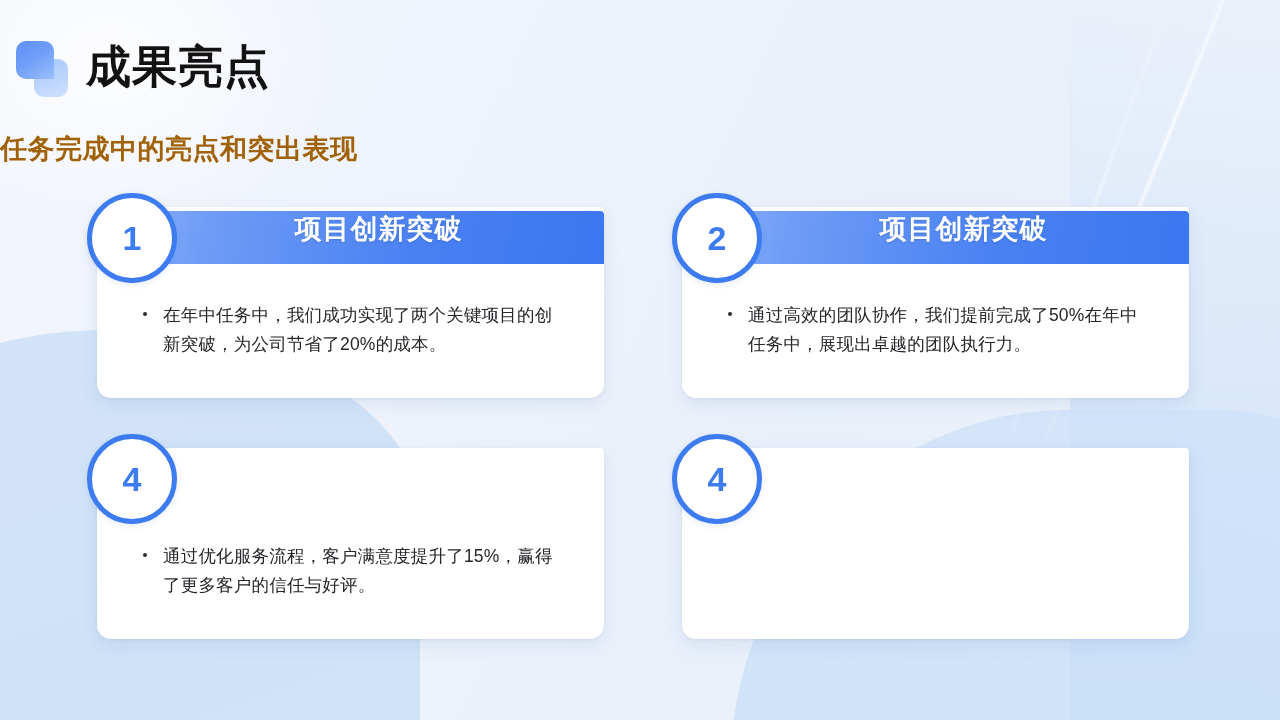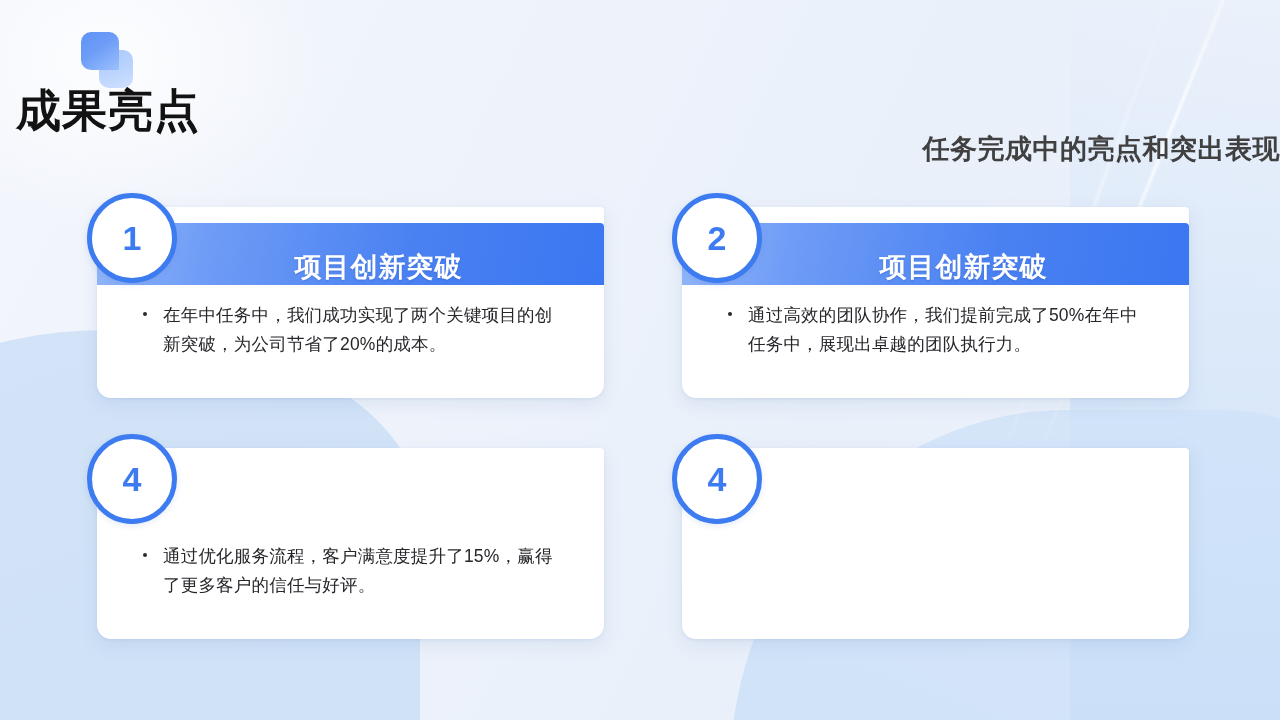--- a/index.html
+++ b/index.html
@@ -68,21 +68,20 @@
     width:460px; height:360px;
     background:radial-gradient(ellipse at center,rgba(255,255,255,.85) 0%,rgba(255,255,255,0) 70%);
   }
 
   
   .header {
     position:absolute;
     left:0; top:26px;
     display:flex; align-items:center;
     height:80px;
-    flex-direction:column;
   }
   .logo {
     position:relative;
     width:62px; height:62px;
     margin-left:8px;
     flex:0 0 auto;
   }
   .logo-back {
     position:absolute;
     left:26px; top:24px;
@@ -103,24 +102,24 @@
     color:#121212;
     letter-spacing:1px;
     margin-left:16px;
     line-height:1;
   }
 
   
   .subtitle {
     position:absolute;
     left:0; right:0; top:131px;
-    text-align:right;
+    text-align:left;
     font-size:27px;
     font-weight:bold;
-    color:#404040;
+    color:#a16207;
     letter-spacing:.5px;
   }
 
   
   .grid {
     position:absolute;
     left:97px; top:207px;
     width:1090px;
     display:grid;
     grid-template-columns:507px 507px;
@@ -131,26 +130,26 @@
 
   .card {
     position:relative;
     background:#ffffff;
     border-radius:6px 4px 14px 14px;
     box-shadow:0 6px 18px rgba(110,140,195,.16), 0 1px 3px rgba(110,140,195,.12);
   }
 
   .card-head {
     position:absolute;
-    left:0; right:0; top:16px;
-    height:62px;
+    left:0; right:0; top:4px;
+    height:53px;
     background:linear-gradient(100deg,#92b6f8 0%,#6e9cf6 22%,#4a81f2 62%,#3b77f1 100%);
     border-radius:5px 4px 0 0;
     display:flex;
-    align-items:flex-end;
+    align-items:flex-start;
     justify-content:center;
   }
   .card-title {
     font-size:27px;
     font-weight:bold;
     color:#ffffff;
     letter-spacing:1px;
     padding-left:56px;
     text-shadow:0 1px 2px rgba(30,70,150,.28);
   }

